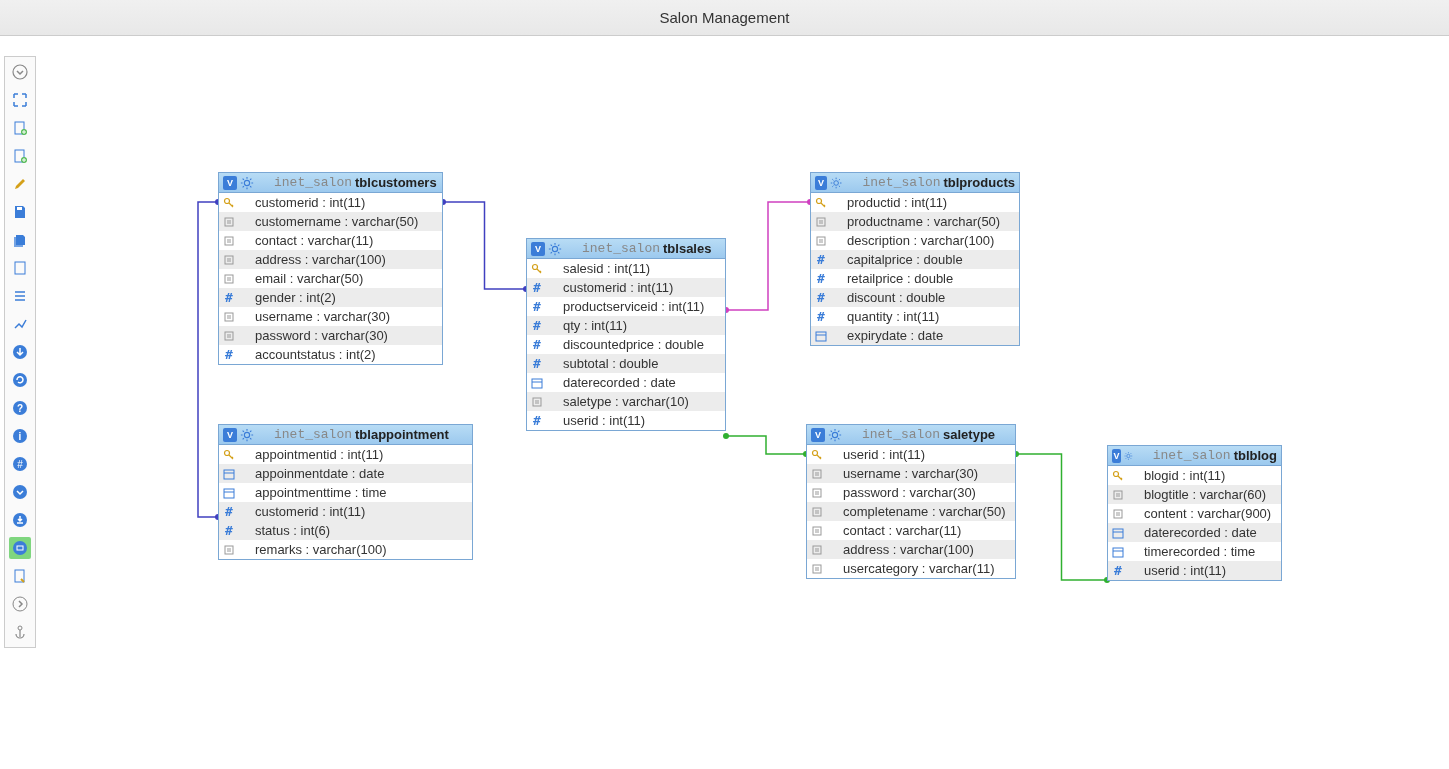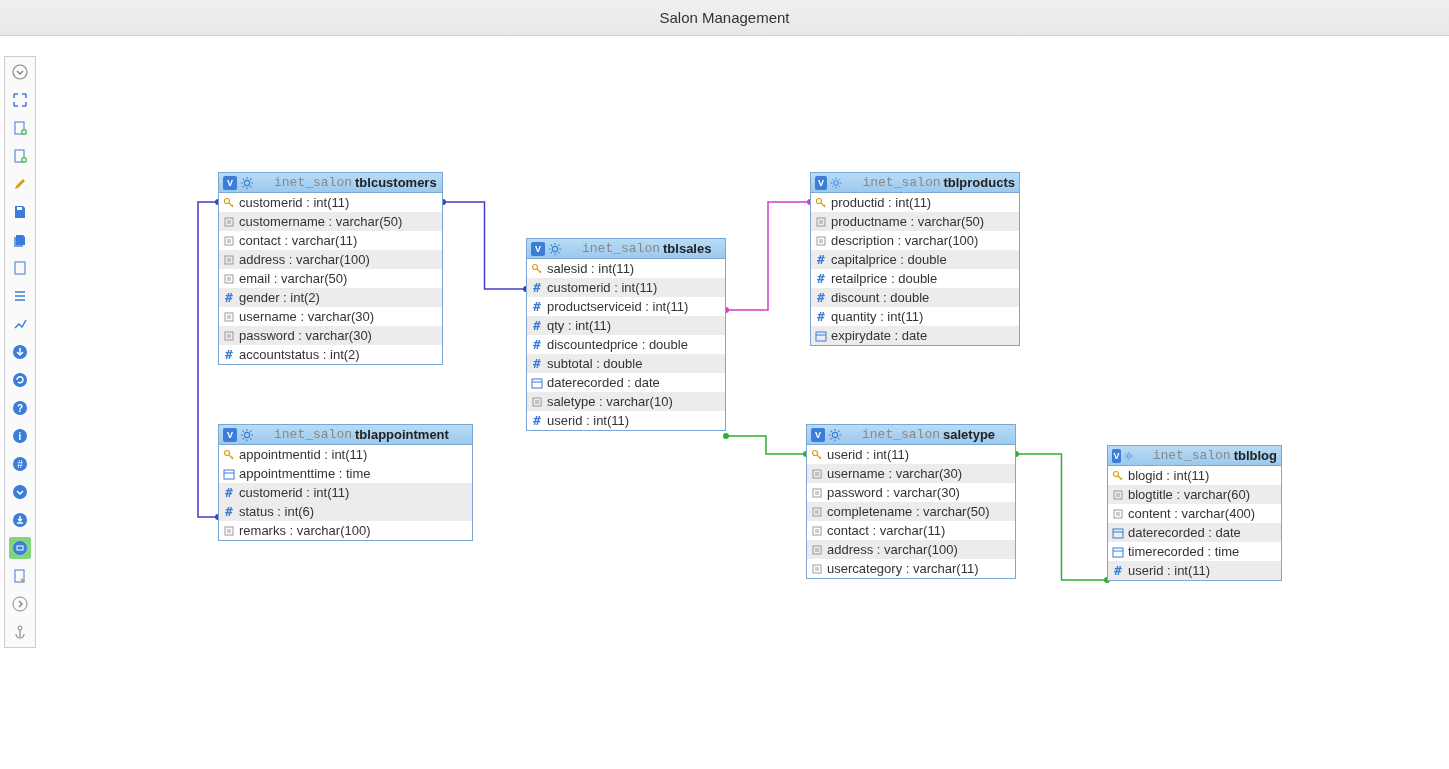--- a/index.html
+++ b/index.html
@@ -11,21 +11,21 @@
 .toolbar-btn.active { background: #7fd67f; }
 .toolbar-btn svg { width: 16px; height: 16px; }
 .canvas { position: absolute; left: 40px; top: 40px; right: 0; bottom: 0; background: #fff; }
 .svg-layer { position: absolute; left: 0; top: 0; width: 100%; height: 100%; pointer-events: none; }
 .table-box { position: absolute; border: 1px solid #7aa7d4; background: #fff; font-size: 13px; }
 .table-header { background: linear-gradient(#b8dcf5, #9cc9ee); padding: 2px 4px; display: flex; align-items: center; gap: 3px; border-bottom: 1px solid #7aa7d4; }
 .v-badge { width: 14px; height: 14px; background: #3b7dd8; color: #fff; font-size: 9px; font-weight: bold; display: flex; align-items: center; justify-content: center; border-radius: 2px; }
 .gear-icon { width: 14px; height: 14px; color: #3b7dd8; }
 .schema-name { color: #888; margin-left: 17px; font-family: Liberation Mono, monospace; }
 .table-name { font-weight: bold; color: #222; }
-.row { display: flex; align-items: center; padding: 2px 4px; gap: 4px; }
+.row { display: flex; align-items: center; padding: 2px 4px; gap: 20px; }
 .row.alt { background: #ececec; }
 .row-icon { width: 12px; height: 12px; flex-shrink: 0; display: flex; align-items: center; justify-content: center; }
 .row-text { color: #333; }
 .icon-key { color: #d4a019; }
 .icon-hash { color: #3b7dd8; font-weight: bold; font-family: monospace; }
 .icon-text { color: #999; }
 .icon-date { color: #3b7dd8; }
 </style>
 </head>
 <body>
@@ -277,20 +277,29 @@
         </div>
         <div class="row">
           <span class="row-icon">
             <svg viewBox="0 0 12 12" class="icon-key">
               <circle cx="4" cy="4" r="2.5" fill="none" stroke="currentColor" stroke-width="1.2"></circle>
               <path d="M6 6l4 4M9 9l1-1" stroke="currentColor" stroke-width="1.2"></path>
             </svg>
           </span>
           <span class="row-text">appointmentid : int(11)</span>
         </div>
+        <div class="row alt">
+          <span class="row-icon">
+            <svg viewBox="0 0 12 12" class="icon-date">
+              <rect x="1" y="2" width="10" height="9" fill="none" stroke="currentColor"></rect>
+              <path d="M1 5h10" stroke="currentColor"></path>
+            </svg>
+          </span>
+          <span class="row-text">appoinmentdate : date</span>
+        </div>
         <div class="row">
           <span class="row-icon">
             <svg viewBox="0 0 12 12" class="icon-date">
               <rect x="1" y="2" width="10" height="9" fill="none" stroke="currentColor"></rect>
               <path d="M1 5h10" stroke="currentColor"></path>
             </svg>
           </span>
           <span class="row-text">appointmenttime : time</span>
         </div>
         <div class="row alt">
@@ -562,21 +571,21 @@
           </span>
           <span class="row-text">blogtitle : varchar(60)</span>
         </div>
         <div class="row">
           <span class="row-icon">
             <svg viewBox="0 0 12 12" class="icon-text">
               <rect x="2" y="2" width="8" height="8" fill="none" stroke="currentColor"></rect>
               <path d="M4 5h4M4 7h4" stroke="currentColor"></path>
             </svg>
           </span>
-          <span class="row-text">content : varchar(400)</span>
+          <span class="row-text">content : varchar(900)</span>
         </div>
         <div class="row alt">
           <span class="row-icon">
             <svg viewBox="0 0 12 12" class="icon-date">
               <rect x="1" y="2" width="10" height="9" fill="none" stroke="currentColor"></rect>
               <path d="M1 5h10" stroke="currentColor"></path>
             </svg>
           </span>
           <span class="row-text">daterecorded : date</span>
         </div>

